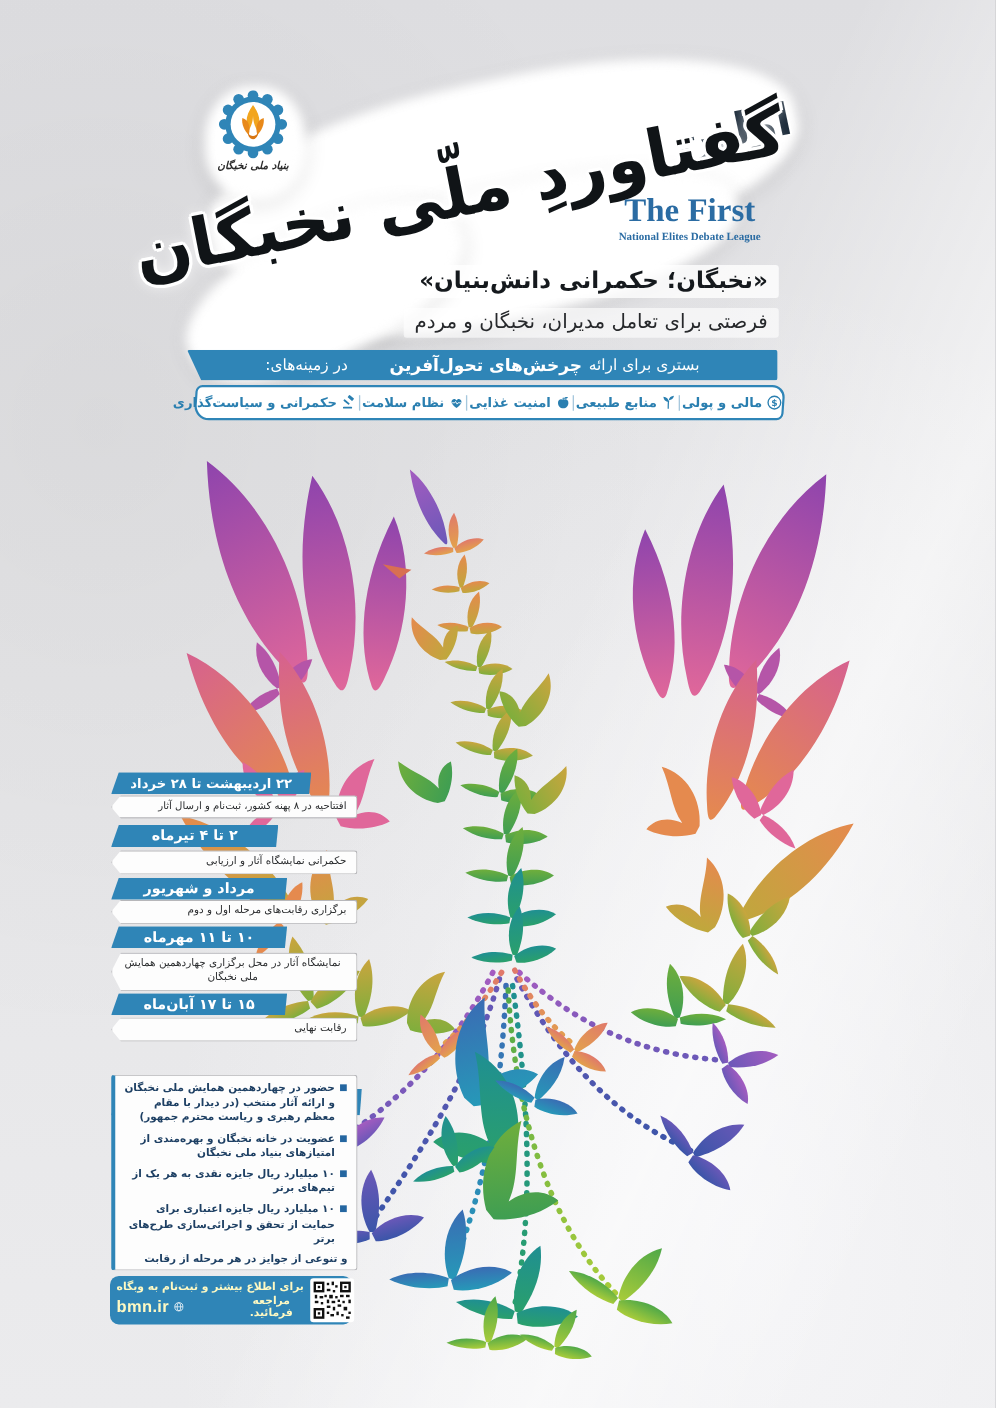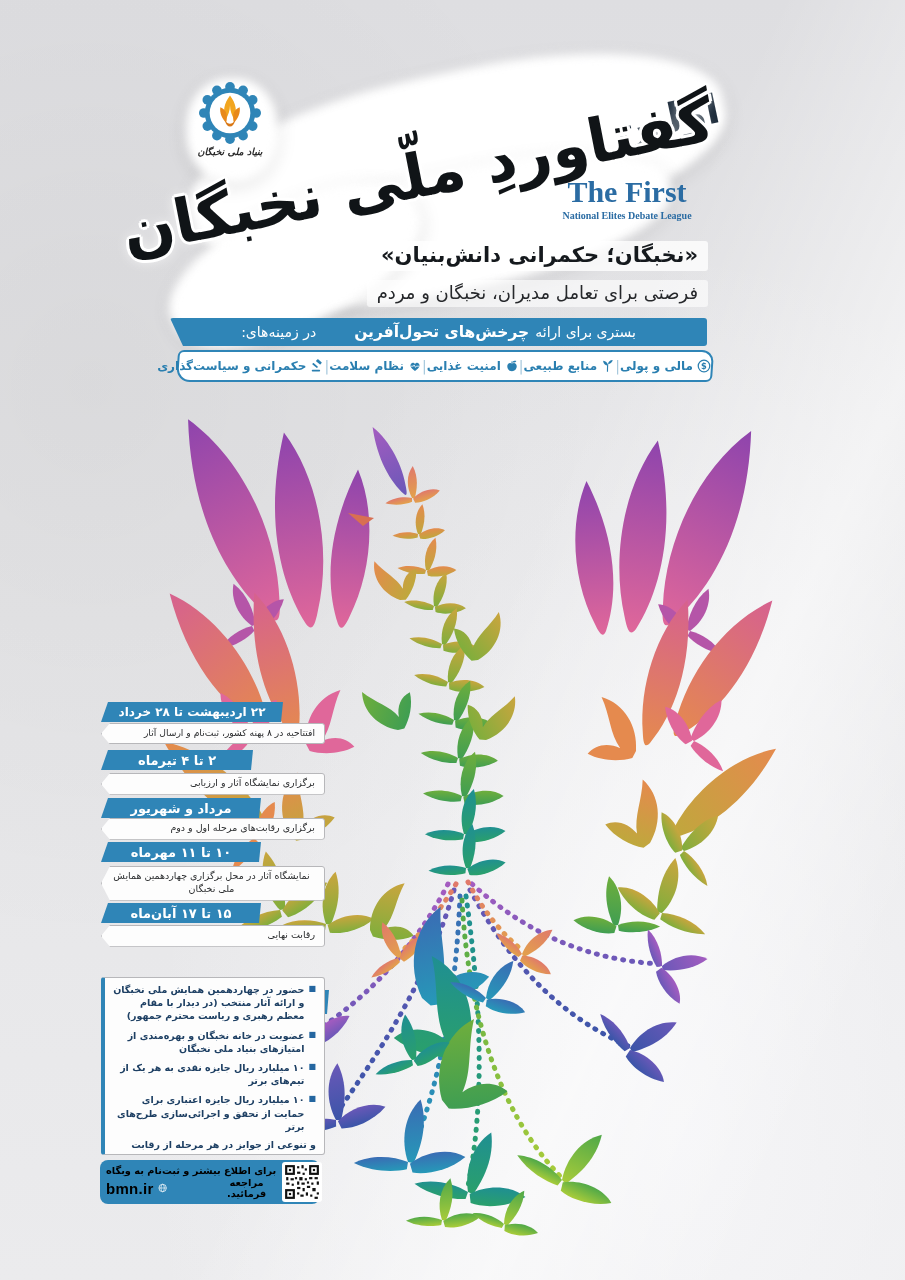--- a/index.html
+++ b/index.html
@@ -82,21 +82,21 @@
     background:#fdfdfd;border:1px solid #b7b7ba;border-left:4px solid #2f85b7;border-radius:3px;
     padding:5px 8px 4px 6px;direction:rtl;
     display:flex;flex-direction:column;justify-content:space-between;
   }
   .pz{display:flex;gap:4px;direction:rtl;font-size:9.5px;font-weight:bold;color:#1d3f63;line-height:1.38;text-align:right;}
   .pz .sq{color:#2466a0;font-size:8px;line-height:1.6;}
   .pz-foot{font-size:9.5px;font-weight:bold;color:#1d3f63;text-align:right;direction:rtl;}
   .footer-box{
     position:absolute;left:100px;top:1160px;width:220px;height:44px;z-index:3;box-sizing:border-box;
     background:#2f85b7;border-radius:8px;display:flex;align-items:center;gap:6px;
-    padding:4px 6px;color:#000000;
+    padding:4px 6px;color:#fef9c3;
   }
   .footer-text{flex:1;direction:rtl;text-align:center;}
   .footer-l1{font-size:9.8px;font-weight:bold;white-space:nowrap;}
   .footer-l2{display:flex;align-items:center;justify-content:center;gap:4px;direction:rtl;margin-top:1px;}
   .footer-l2 .fa{font-size:9.8px;font-weight:bold;margin-left:46px;}
   .footer-site{font-family:"Liberation Sans","DejaVu Sans",sans-serif;font-size:15px;font-weight:bold;letter-spacing:.3px;}
   .qr{flex:0 0 auto;background:#fff;border-radius:3px;padding:2px;}
 </style>
 </head>
 <body>
@@ -355,21 +355,21 @@
     <use href="#tuft" fill="url(#gBL)" transform="translate(374,600) rotate(20) scale(1.3)"></use>
     <use href="#tuft" fill="url(#gTE)" transform="translate(300,662) rotate(-25) scale(1.3)"></use>
     <use href="#tuft" fill="url(#gLI)" transform="translate(330,822) rotate(-5) scale(1.2)"></use>
     <use href="#tuft" fill="url(#gLI)" transform="translate(392,826) rotate(15) scale(1.1)"></use>
   </svg>
 
   <div class="tlh" style="top:702px;width:182px;font-size:12px;">۲۲ اردیبهشت تا ۲۸ خرداد</div>
   <div class="tlb nowrap" style="top:723px;font-size:9.2px;">افتتاحیه در ۸ پهنه کشور، ثبت‌نام و ارسال آثار</div>
 
   <div class="tlh" style="top:750px;width:152px;">۲ تا ۴ تیرماه</div>
-  <div class="tlb nowrap" style="top:773px;">برگزاری نمایشگاه آثار و ارزیابی</div>
+  <div class="tlb nowrap" style="top:773px;">حکمرانی نمایشگاه آثار و ارزیابی</div>
 
   <div class="tlh" style="top:798px;width:160px;">مرداد و شهریور</div>
   <div class="tlb nowrap" style="top:818px;">برگزاری رقابت‌های مرحله اول و دوم</div>
 
   <div class="tlh" style="top:842px;width:160px;">۱۰ تا ۱۱ مهرماه</div>
   <div class="tlb" style="top:866px;text-align:center;">نمایشگاه آثار در محل برگزاری چهاردهمین همایش ملی نخبگان</div>
 
   <div class="tlh" style="top:903px;width:160px;">۱۵ تا ۱۷ آبان‌ماه</div>
   <div class="tlb nowrap" style="top:925px;letter-spacing:6px;">رقابت نهایی</div>
 

